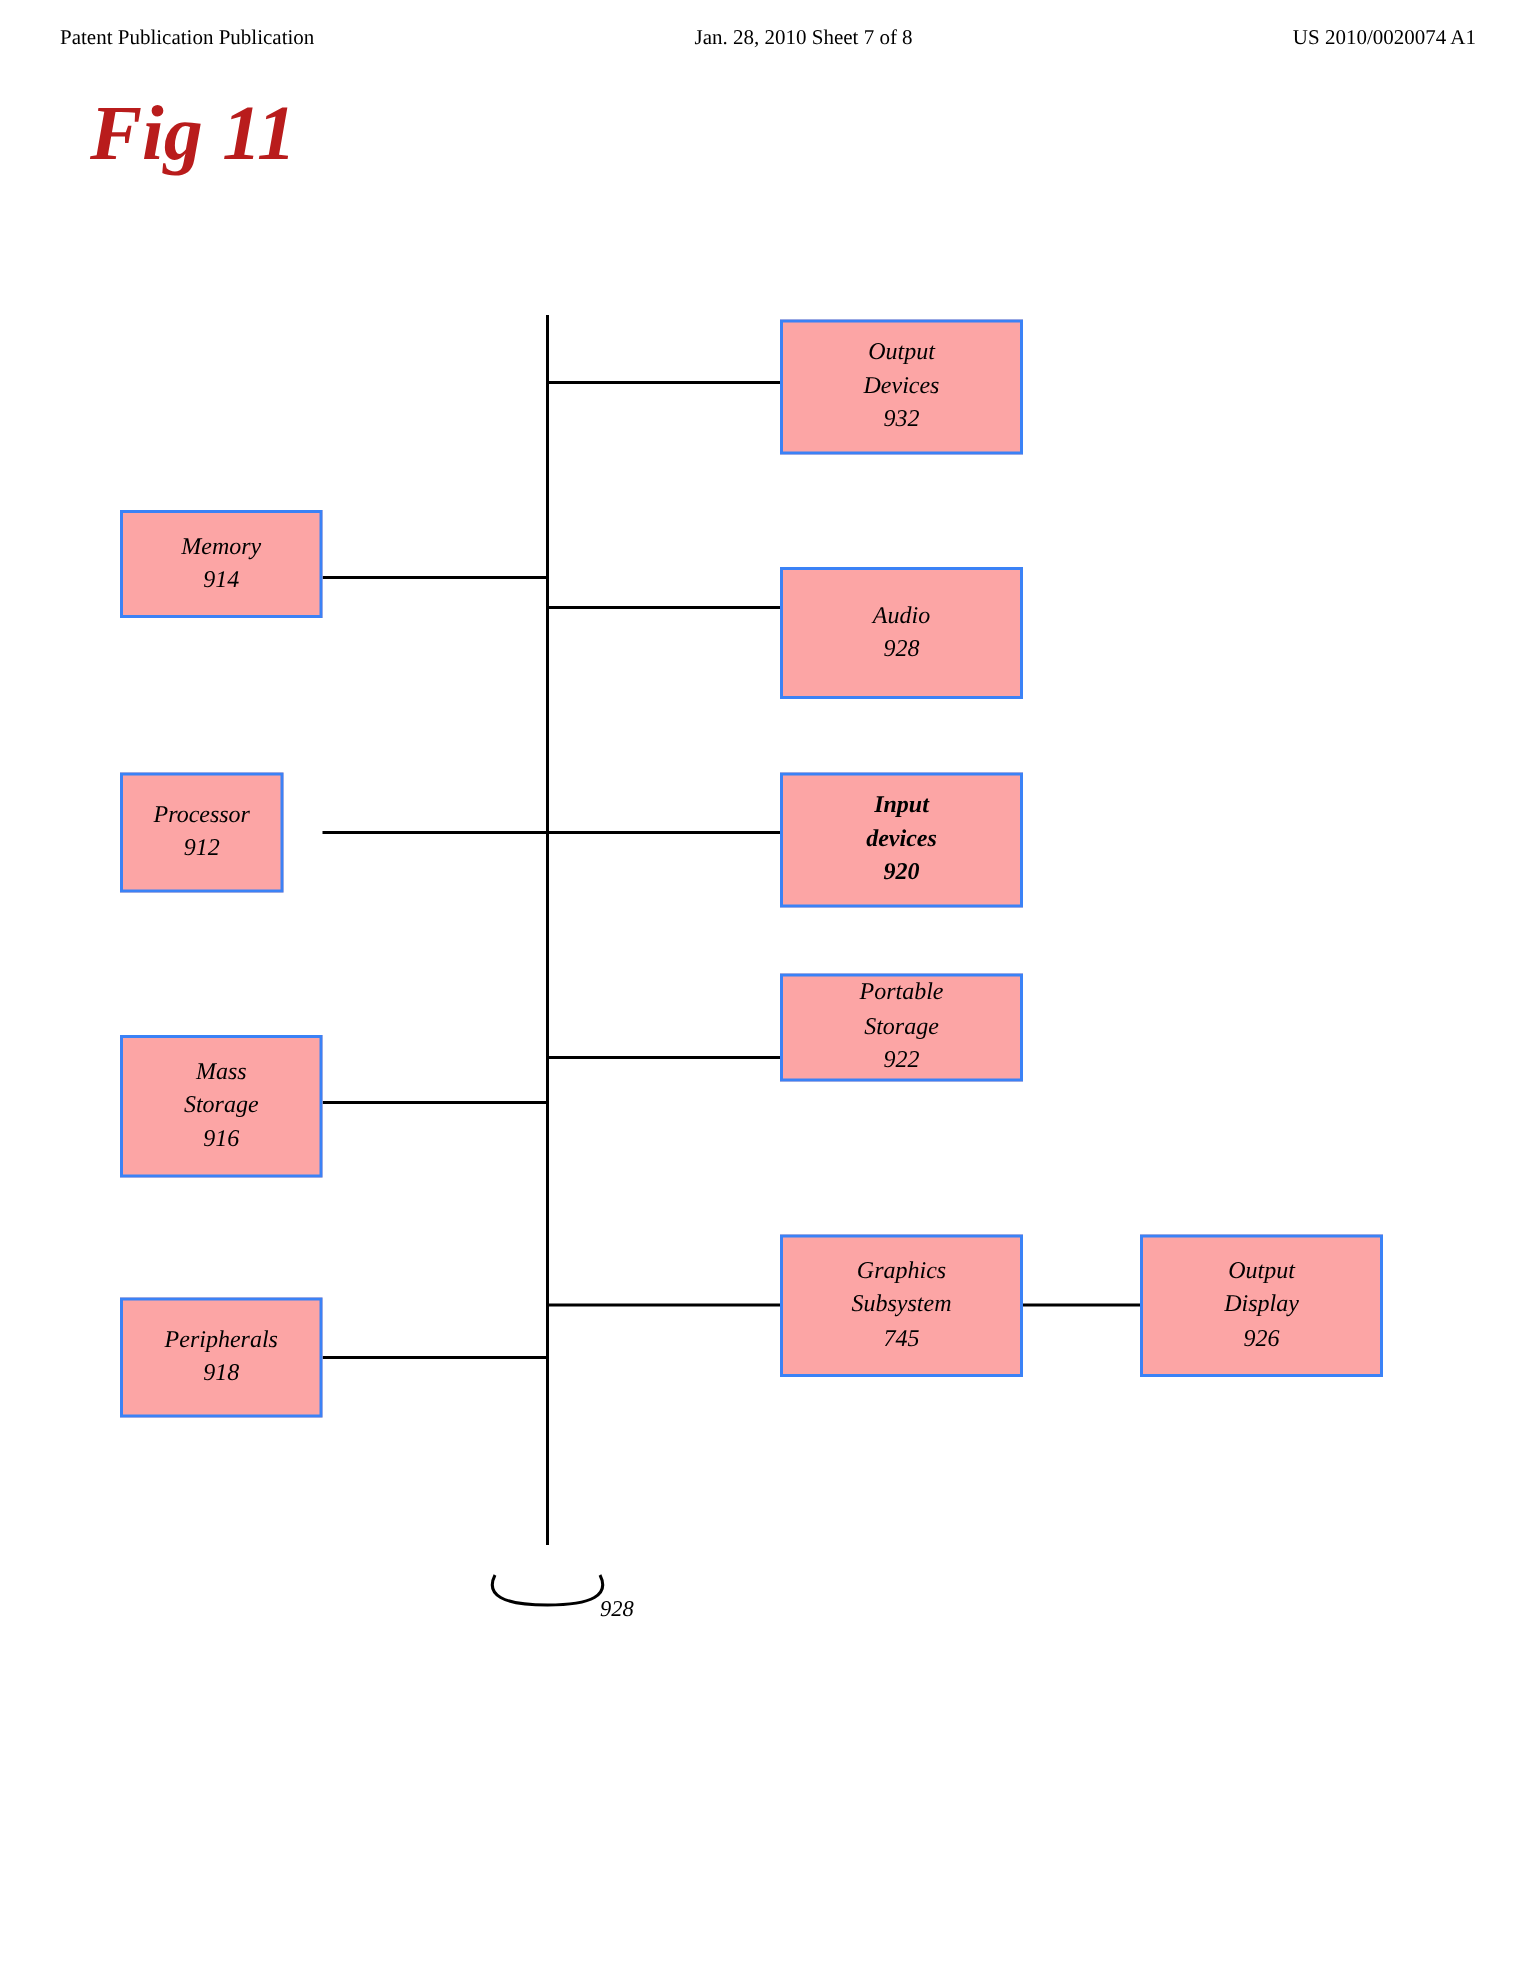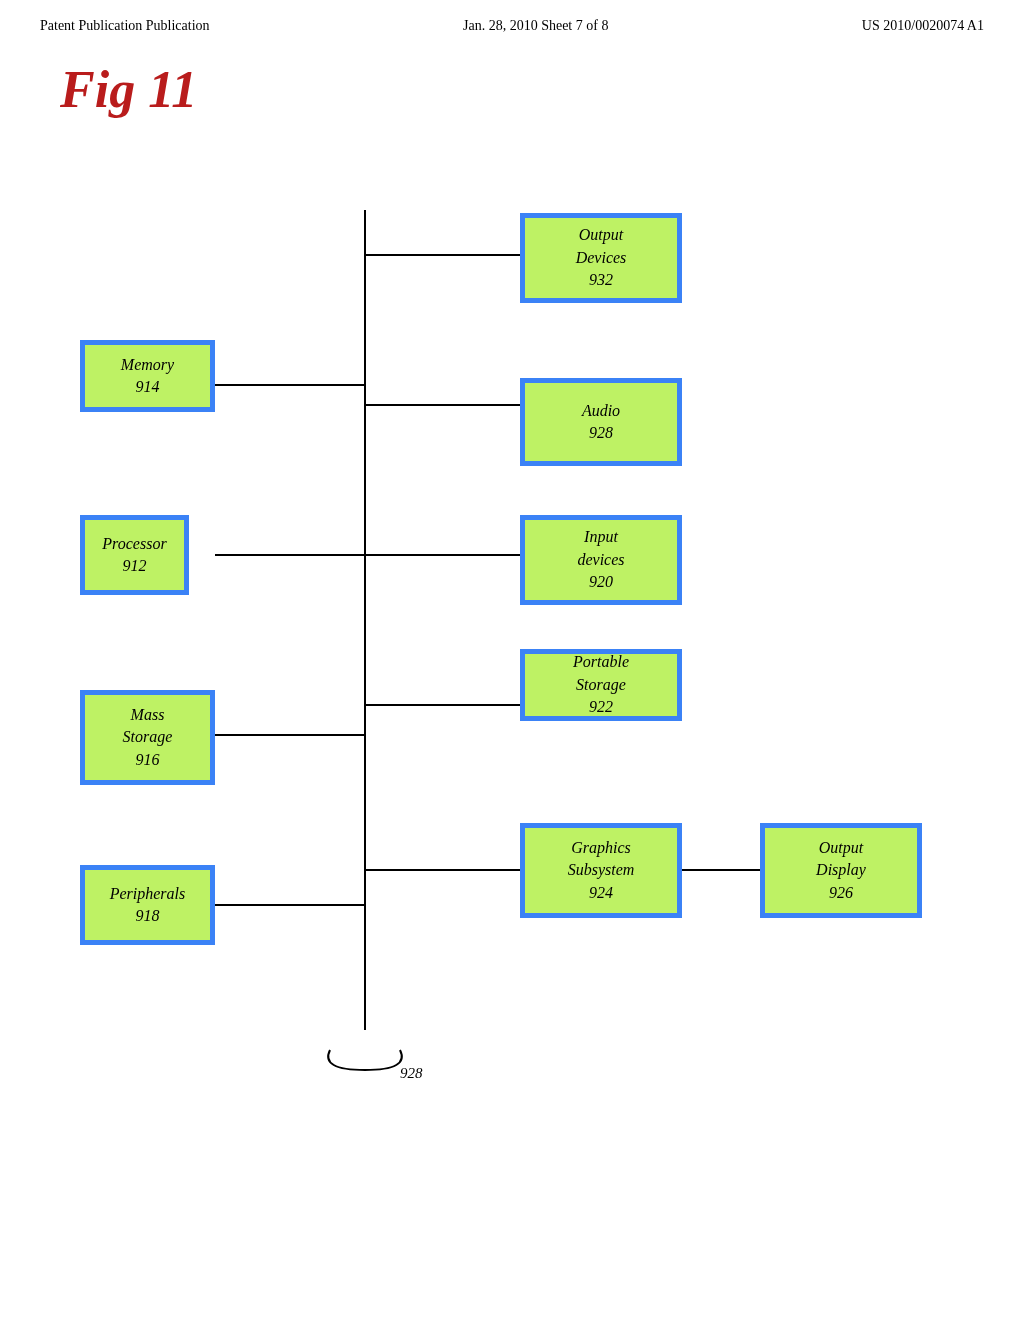--- a/index.html
+++ b/index.html
@@ -34,22 +34,22 @@
       position: absolute;
       top: 155px;
       left: 60px;
       width: 900px;
       height: 1100px;
     }
 
     
     .box {
       position: absolute;
-      border: 5px solid #3b82f6;
-      background: #bef264;
+      border: 2px solid #3b82f6;
+      background: #fca5a5;
       display: flex;
       align-items: center;
       justify-content: center;
       text-align: center;
       font-style: italic;
       font-size: 16px;
       line-height: 1.4;
       padding: 6px;
     }
 
@@ -135,36 +135,36 @@
     <span style="white-space:pre-line;">Output
 Devices
 932</span>
   </div>
 
   <div class="box" style="left:460px; top:205px; width:162px; height:88px;margin-top:18px;">
     <span style="white-space:pre-line;">Audio
 928</span>
   </div>
 
-  <div class="box" style="left:460px; top:360px; width:162px; height:90px;">
+  <div class="box" style="left:460px; top:360px; width:162px; height:90px;font-weight:bold;">
     <span style="white-space:pre-line;">Input
 devices
 920</span>
   </div>
 
   <div class="box" style="left:460px; top:494px; width:162px; height:72px;">
     <span style="white-space:pre-line;">Portable
 Storage
 922</span>
   </div>
 
   <div class="box" style="left:460px; top:668px; width:162px; height:95px;">
     <span style="white-space:pre-line;">Graphics
 Subsystem
-924</span>
+745</span>
   </div>
 
   <div class="box" style="left:700px; top:668px; width:162px; height:95px;">
     <span style="white-space:pre-line;">Output
 Display
 926</span>
   </div>
 
   <div class="label-928" style="left:340px; top:910px;">928</div>
 

